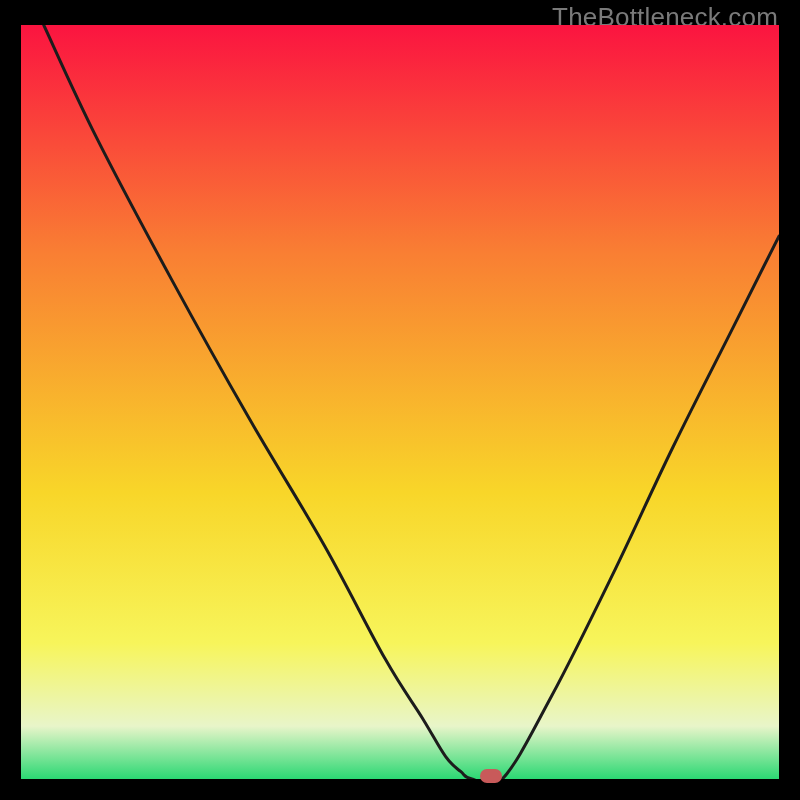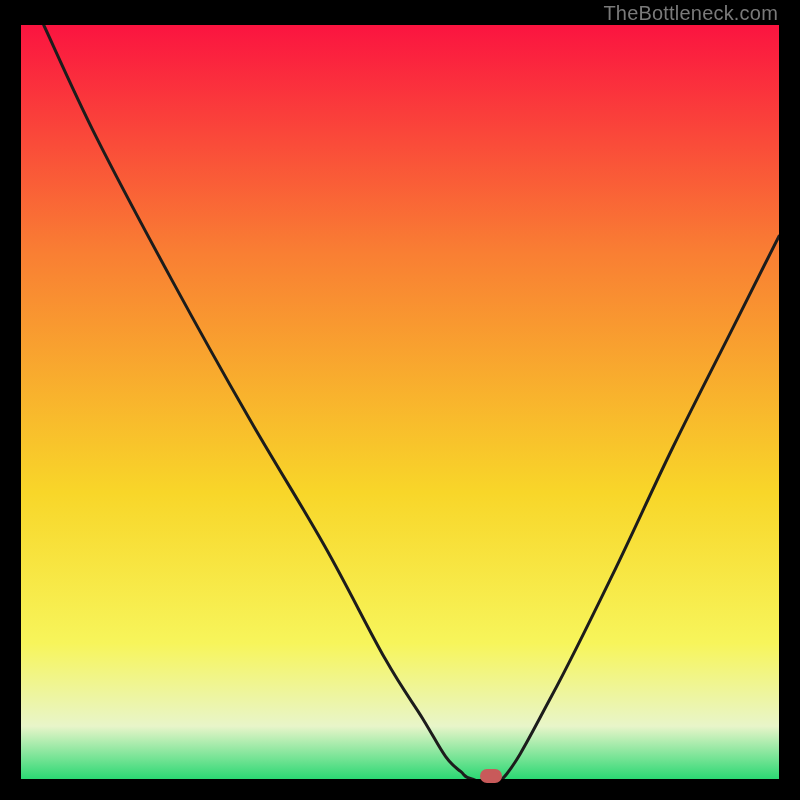--- a/index.html
+++ b/index.html
@@ -17,21 +17,21 @@
     top: 25px;
     width: 758px;
     height: 754px;
     background: #000;
   }
   .watermark {
     position: absolute;
     top: 2px;
     right: 22px;
     color: #7a7a7a;
-    font-size: 20px;
+    font-size: 26px;
     font-weight: 500;
     letter-spacing: 0.2px;
     text-align: right;
   }
   svg {
     position: absolute;
     left: 0;
     top: 0;
     width: 758px;
     height: 754px;

